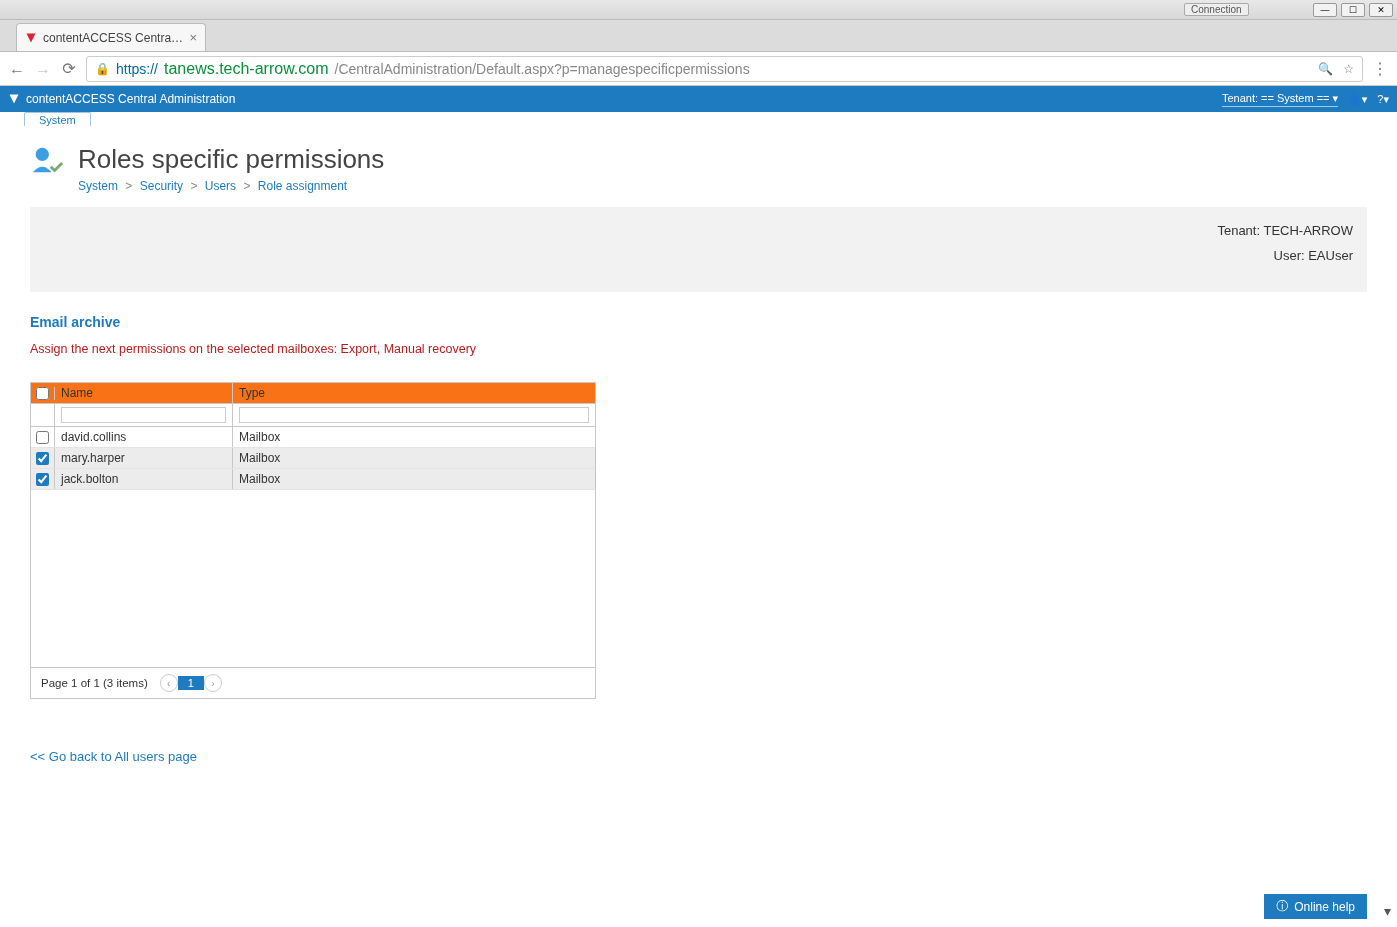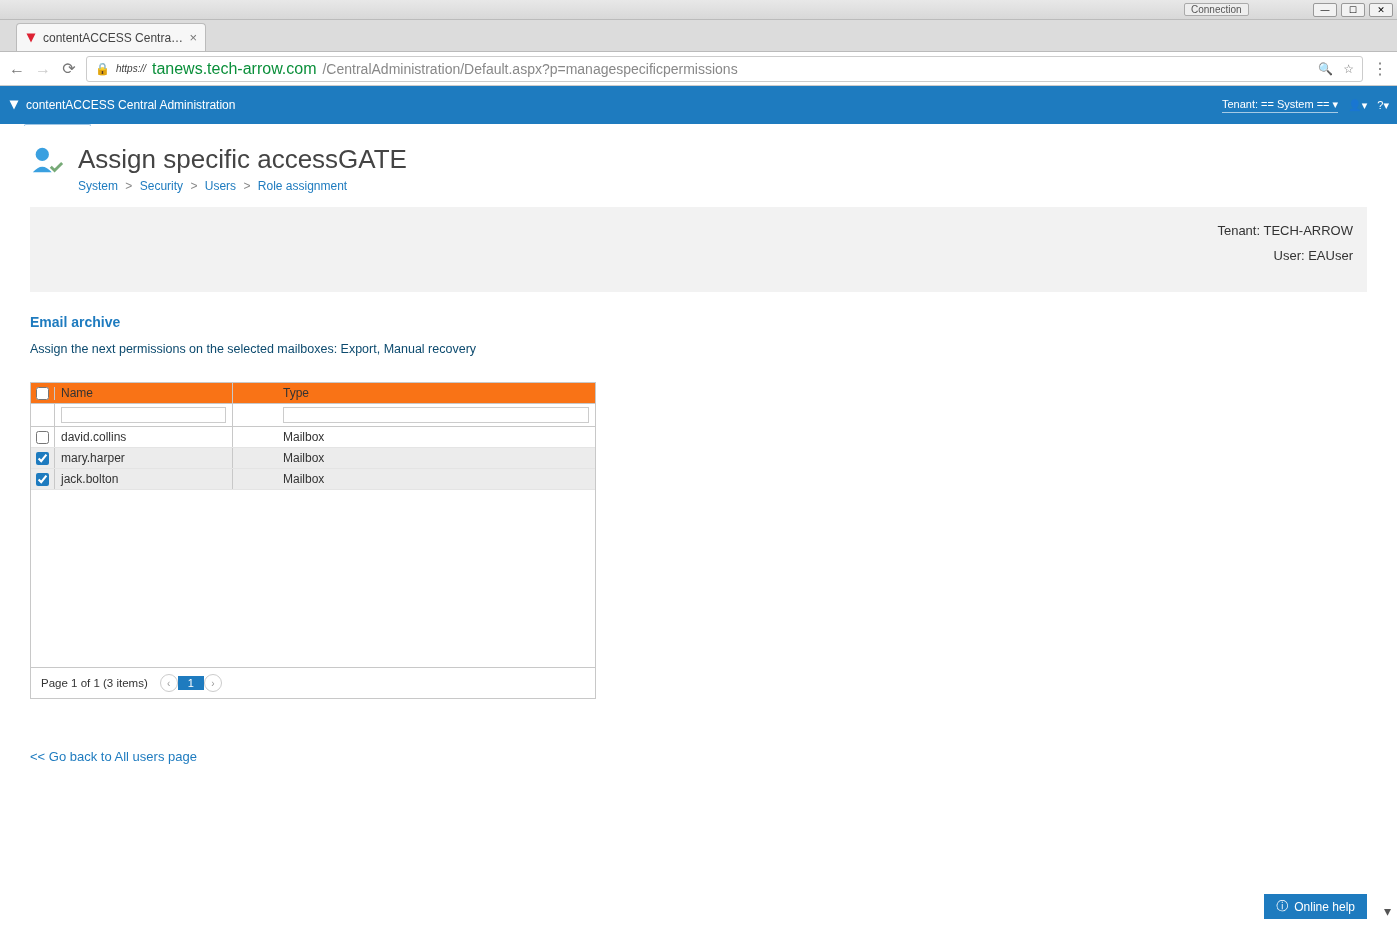--- a/index.html
+++ b/index.html
@@ -16,26 +16,26 @@
 .tab-favicon { width: 12px; height: 12px; }
 .tab-title { font-size: 12px; color: #444; white-space: nowrap; overflow: hidden; text-overflow: ellipsis; flex: 1; }
 .tab-close { font-size: 13px; color: #777; cursor: pointer; }
 
 
 .addr-bar { height: 34px; display: flex; align-items: center; padding: 0 8px; gap: 8px; border-bottom: 1px solid #ccc; }
 .nav-icon { width: 18px; height: 18px; color: #777; cursor: pointer; display: flex; align-items: center; justify-content: center; font-size: 16px; }
 .omnibox { flex: 1; height: 26px; border: 1px solid #ccc; border-radius: 3px; display: flex; align-items: center; padding: 0 8px; gap: 6px; }
 .lock { color: #0a8f3a; font-size: 12px; }
 .url-host { color: #0a8f3a; font-size: 16px; }
-.url-proto { color: #404040; font-size: 10px; font-style: italic; }
+.url-proto { color: #0369a1; font-size: 14px; }
 .url-path { color: #888; font-size: 14px; }
 .omni-right { margin-left: auto; display: flex; gap: 10px; color: #777; }
 
 
-.app-bar { height: 38px; background: #1e7bbf; color: #fff; display: flex; align-items: center; padding: 0 8px; font-size: 12px; }
+.app-bar { height: 26px; background: #1e7bbf; color: #fff; display: flex; align-items: center; padding: 0 8px; font-size: 12px; }
 .app-logo { width: 12px; height: 12px; margin-right: 6px; }
 .app-bar-right { margin-left: auto; display: flex; align-items: center; gap: 10px; font-size: 11px; }
 .tenant-sel { color: #fff; border-bottom: 1px solid rgba(255,255,255,0.6); padding-bottom: 1px; cursor: pointer; }
 
 
 .sys-tab-row { height: 18px; border-bottom: 1px solid #d6e4ef; display: flex; padding-left: 24px; background: #fff; }
 .sys-tab { font-size: 11px; color: #1e7bbf; border: 1px solid #9ec5e4; border-bottom: none; padding: 1px 14px; background: #fff; border-radius: 2px 2px 0 0; }
 
 
 .ribbon { display: flex; border-bottom: 1px solid #ccc; background: #fdfdfd; }
@@ -53,28 +53,28 @@
 .pg-title { font-size: 26px; font-weight: 300; color: #444; }
 .breadcrumb { font-size: 12px; color: #1e7bbf; margin-top: 4px; }
 .breadcrumb span.sep { color: #888; margin: 0 4px; }
 .breadcrumb a { color: #1e7bbf; text-decoration: none; }
 
 .info-box { background: #f2f2f2; padding: 16px 14px; margin-bottom: 22px; text-align: right; }
 .info-box p { font-size: 13px; color: #333; margin-bottom: 10px; }
 .info-box p:last-child { margin-bottom: 13px; }
 
 .sec-title { color: #1e7bbf; font-size: 14px; font-weight: 600; margin-bottom: 12px; }
-.sec-desc { font-size: 12.5px; color: #0c4a6e; margin-bottom: 26px; }
+.sec-desc { font-size: 12.5px; color: #b91c1c; margin-bottom: 26px; }
 
 
 .grid-wrap { border: 1px solid #c8c8c8; width: 566px; }
 .grid-head, .grid-filter, .grid-row { display: flex; }
 .gc-chk { width: 24px; border-right: 1px solid #c8c8c8; display: flex; align-items: center; justify-content: center; }
 .gc-name { width: 178px; border-right: 1px solid #c8c8c8; padding: 3px 6px; }
-.gc-type { flex: 1; padding: 3px 6px; margin-left: 44px; }
+.gc-type { flex: 1; padding: 3px 6px; }
 .grid-head { background: #f97316; border-bottom: 1px solid #c8c8c8; font-size: 12px; color: #333; align-items: center; }
 .grid-head .gc-chk input { accent-color: #1e7bbf; }
 .grid-filter { border-bottom: 1px solid #c8c8c8; }
 .grid-filter input { width: 100%; border: 1px solid #ccc; height: 16px; padding: 0 3px; font-size: 11px; }
 .grid-body { min-height: 240px; }
 .grid-row { border-bottom: 1px solid #e4e4e4; font-size: 12px; color: #333; background: #fff; }
 .grid-row.sel { background: #ececec; }
 .grid-row .gc-chk input { accent-color: #1e7bbf; width: 13px; height: 13px; }
 .grid-pager { display: flex; align-items: center; padding: 6px 10px; border-top: 1px solid #c8c8c8; font-size: 11.5px; color: #333; }
 .pg-btn { width: 18px; height: 18px; border: 1px solid #ccc; border-radius: 50%; display: flex; align-items: center; justify-content: center; font-size: 10px; color: #999; cursor: pointer; }
@@ -393,21 +393,21 @@
   </div>
 
 <div class="content-wrap">
   <div class="pg-hdr">
     <svg class="pg-icon" viewBox="0 0 36 36">
         <circle cx="13" cy="11" r="7" fill="#3aa0e0"></circle>
         <path d="M3 30 q10 -12 20 0" fill="#3aa0e0"></path>
         <path d="M22 24 l4 4 l8 -8" stroke="#7a7" stroke-width="3" fill="none"></path>
       </svg>
     <div>
-      <div class="pg-title">Assign specific accessGATE</div>
+      <div class="pg-title">Roles specific permissions</div>
       <div class="breadcrumb">
         <a href="#">System</a>
         <span class="sep">&gt;</span>
         <a href="#">Security</a>
         <span class="sep">&gt;</span>
         <a href="#">Users</a>
         <span class="sep">&gt;</span>
         <a href="#">Role assignment</a>
       </div>
     </div>

